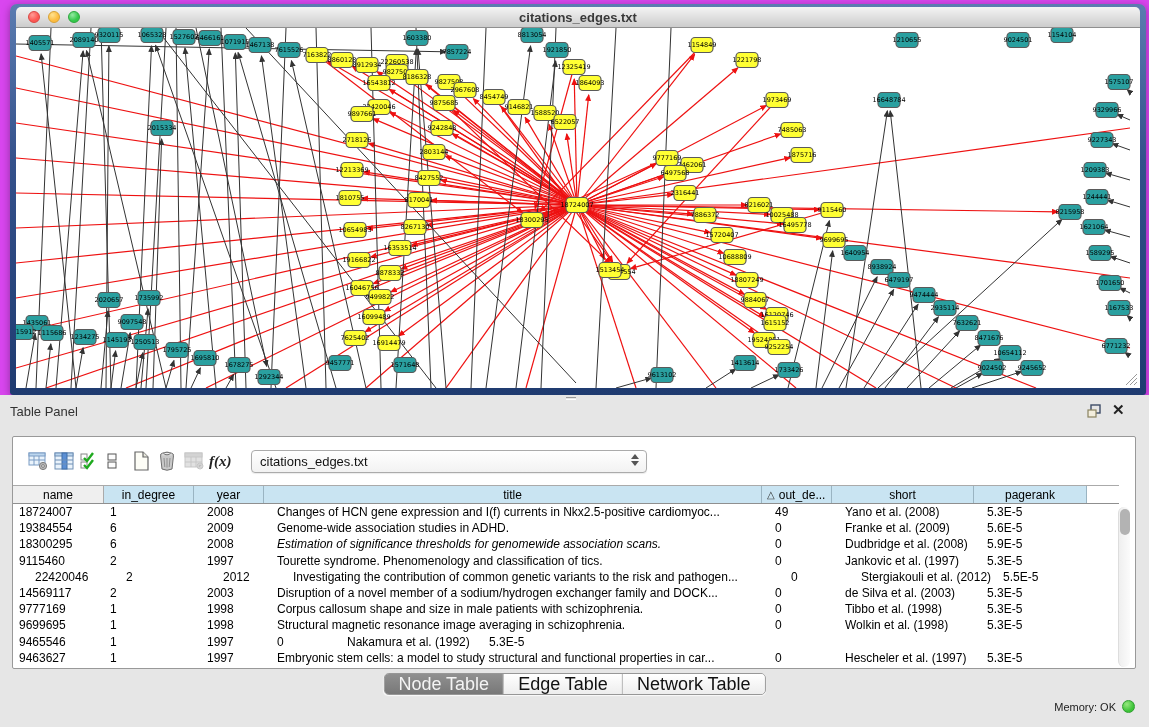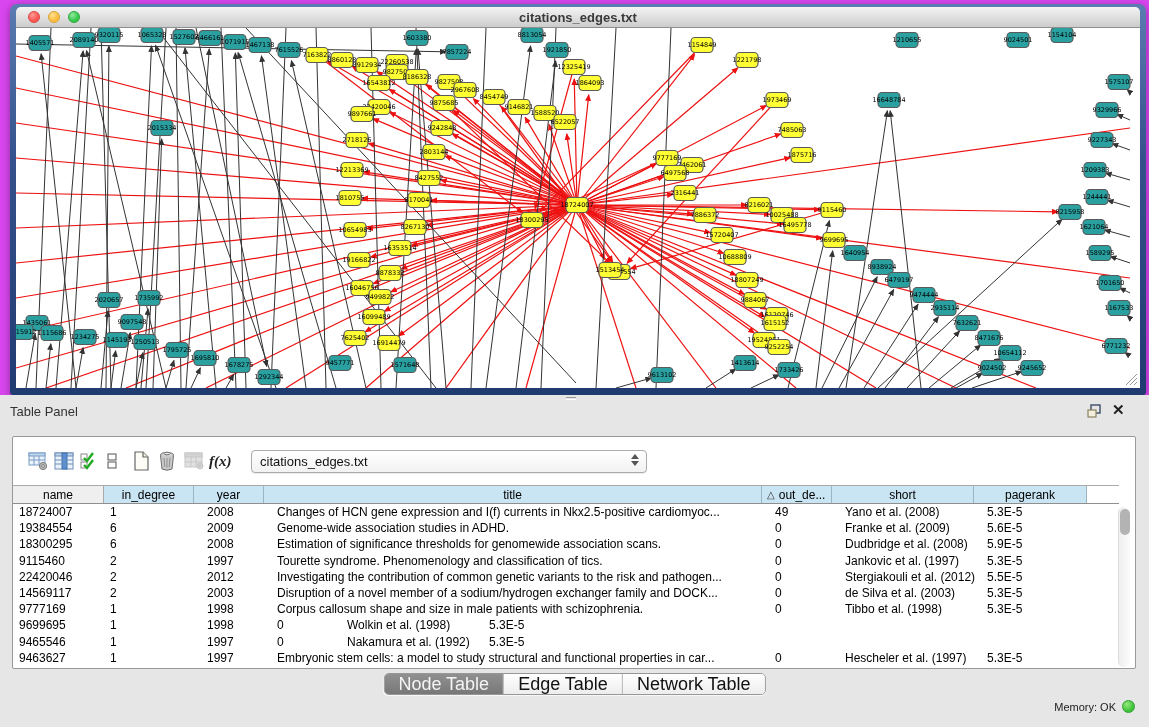--- a/index.html
+++ b/index.html
@@ -875,36 +875,36 @@
               <div class="tcell" style="width: 70px;">2009</div>
               <div class="tcell" style="width: 498px;">Genome-wide association studies in ADHD.</div>
               <div class="tcell" style="width: 70px;">0</div>
               <div class="tcell" style="width: 142px;">Franke et al. (2009)</div>
               <div class="tcell" style="width: 113px;">5.6E-5</div>
             </div>
             <div class="trow">
               <div class="tcell" style="width: 91px;">18300295</div>
               <div class="tcell" style="width: 97px;">6</div>
               <div class="tcell" style="width: 70px;">2008</div>
-              <div class="tcell" style="width: 498px;">Estimation of significance thresholds for genomewide association scans.</div>
+              <div class="tcell" style="width: 498px; font-style: italic;">Estimation of significance thresholds for genomewide association scans.</div>
               <div class="tcell" style="width: 70px;">0</div>
               <div class="tcell" style="width: 142px;">Dudbridge et al. (2008)</div>
               <div class="tcell" style="width: 113px;">5.9E-5</div>
             </div>
             <div class="trow">
               <div class="tcell" style="width: 91px;">9115460</div>
               <div class="tcell" style="width: 97px;">2</div>
               <div class="tcell" style="width: 70px;">1997</div>
               <div class="tcell" style="width: 498px;">Tourette syndrome. Phenomenology and classification of tics.</div>
               <div class="tcell" style="width: 70px;">0</div>
               <div class="tcell" style="width: 142px;">Jankovic et al. (1997)</div>
               <div class="tcell" style="width: 113px;">5.3E-5</div>
             </div>
             <div class="trow">
-              <div class="tcell" style="width: 91px;">22420046</div>
+              <div class="tcell" style="width: 91px; margin-left: 16px;">22420046</div>
               <div class="tcell" style="width: 97px;">2</div>
               <div class="tcell" style="width: 70px;">2012</div>
               <div class="tcell" style="width: 498px;">Investigating the contribution of common genetic variants to the risk and pathogen...</div>
               <div class="tcell" style="width: 70px;">0</div>
               <div class="tcell" style="width: 142px;">Stergiakouli et al. (2012)</div>
               <div class="tcell" style="width: 113px;">5.5E-5</div>
             </div>
             <div class="trow">
               <div class="tcell" style="width: 91px;">14569117</div>
               <div class="tcell" style="width: 97px;">2</div>
@@ -920,20 +920,21 @@
               <div class="tcell" style="width: 70px;">1998</div>
               <div class="tcell" style="width: 498px;">Corpus callosum shape and size in male patients with schizophrenia.</div>
               <div class="tcell" style="width: 70px;">0</div>
               <div class="tcell" style="width: 142px;">Tibbo et al. (1998)</div>
               <div class="tcell" style="width: 113px;">5.3E-5</div>
             </div>
             <div class="trow">
               <div class="tcell" style="width: 91px;">9699695</div>
               <div class="tcell" style="width: 97px;">1</div>
               <div class="tcell" style="width: 70px;">1998</div>
+              <div class="tcell" style="width: 498px;">Structural magnetic resonance image averaging in schizophrenia.</div>
               <div class="tcell" style="width: 70px;">0</div>
               <div class="tcell" style="width: 142px;">Wolkin et al. (1998)</div>
               <div class="tcell" style="width: 113px;">5.3E-5</div>
             </div>
             <div class="trow">
               <div class="tcell" style="width: 91px;">9465546</div>
               <div class="tcell" style="width: 97px;">1</div>
               <div class="tcell" style="width: 70px;">1997</div>
               <div class="tcell" style="width: 70px;">0</div>
               <div class="tcell" style="width: 142px;">Nakamura et al. (1992)</div>

